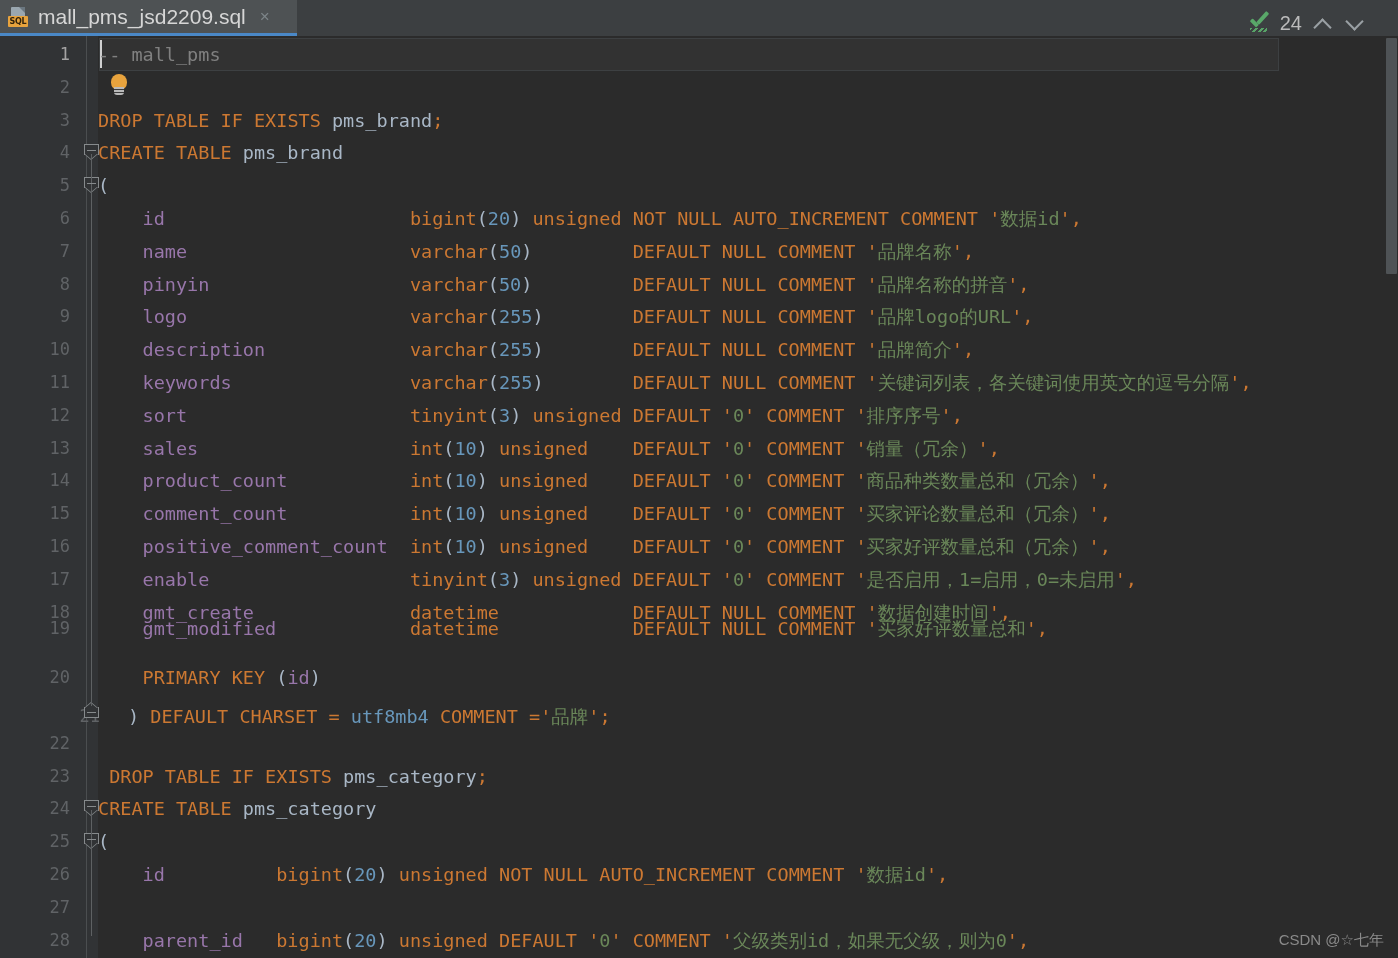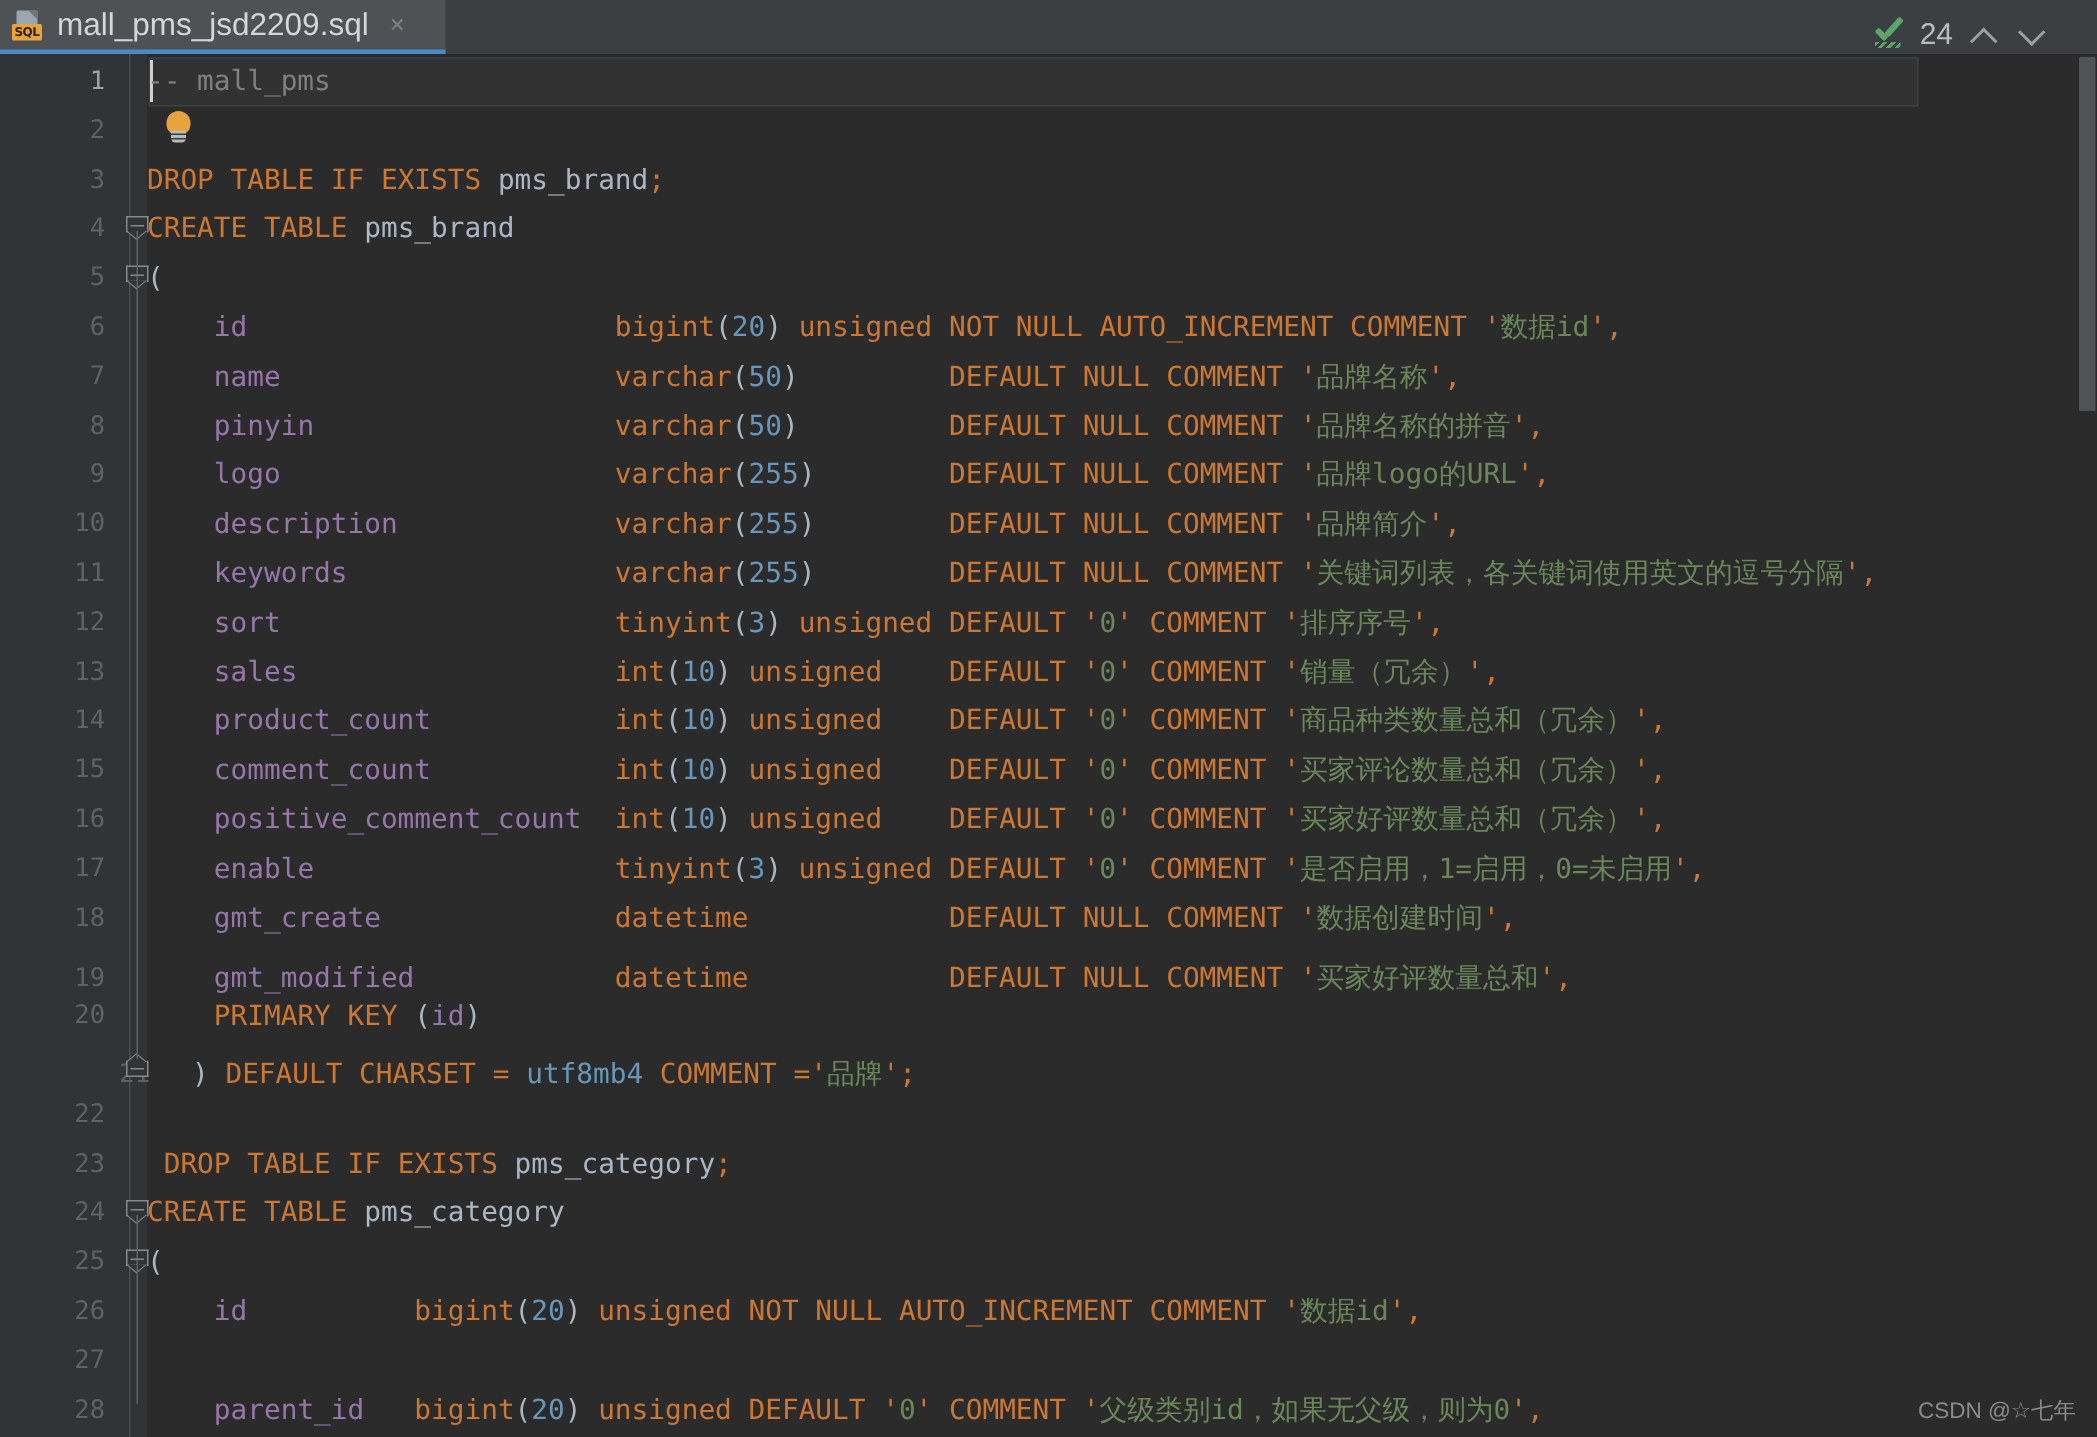--- a/index.html
+++ b/index.html
@@ -474,21 +474,21 @@
         <div class="code">    <span class="id">positive_comment_count</span>  <span class="kw">int</span><span class="paren">(</span><span class="num">10</span><span class="paren">)</span> <span class="kw">unsigned</span>    <span class="kw">DEFAULT</span> <span class="q">'</span><span class="str">0</span><span class="q">'</span> <span class="kw">COMMENT</span> <span class="q">'</span><span class="str">买家好评数量总和（冗余）</span><span class="q">'</span><span class="kw">,</span></div>
       </div>
       <div class="row" style="top: 526.8px;">
         <div class="lineno">17</div>
         <div class="code">    <span class="id">enable</span>                  <span class="kw">tinyint</span><span class="paren">(</span><span class="num">3</span><span class="paren">)</span> <span class="kw">unsigned</span> <span class="kw">DEFAULT</span> <span class="q">'</span><span class="str">0</span><span class="q">'</span> <span class="kw">COMMENT</span> <span class="q">'</span><span class="str">是否启用，1=启用，0=未启用</span><span class="q">'</span><span class="kw">,</span></div>
       </div>
       <div class="row" style="top: 559.6px;">
         <div class="lineno">18</div>
         <div class="code">    <span class="id">gmt_create</span>              <span class="kw">datetime</span>            <span class="kw">DEFAULT</span> <span class="kw">NULL</span> <span class="kw">COMMENT</span> <span class="q">'</span><span class="str">数据创建时间</span><span class="q">'</span><span class="kw">,</span></div>
       </div>
-      <div class="row" style="top: 600px;">
+      <div class="row" style="top: 576px;">
         <div class="lineno">19</div>
         <div class="code">    <span class="id">gmt_modified</span>            <span class="kw">datetime</span>            <span class="kw">DEFAULT</span> <span class="kw">NULL</span> <span class="kw">COMMENT</span> <span class="q">'</span><span class="str">买家好评数量总和</span><span class="q">'</span><span class="kw">,</span></div>
       </div>
       <div class="row" style="top: 625.2px;">
         <div class="lineno">20</div>
         <div class="code">    <span class="kw">PRIMARY</span> <span class="kw">KEY</span> <span class="paren">(</span><span class="id">id</span><span class="paren">)</span></div>
       </div>
       <div class="row" style="top: 664px; margin-left: 30px;">
         <div class="lineno">21</div>
         <div class="code"><span class="paren">)</span> <span class="kw">DEFAULT</span> <span class="kw">CHARSET</span> <span class="kw">=</span> <span class="num">utf8mb4</span> <span class="kw">COMMENT</span> <span class="kw">=</span><span class="q">'</span><span class="str">品牌</span><span class="q">'</span><span class="kw">;</span></div>

